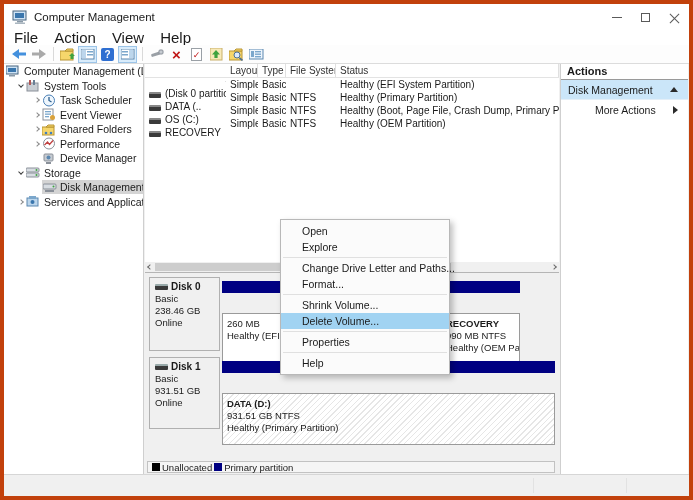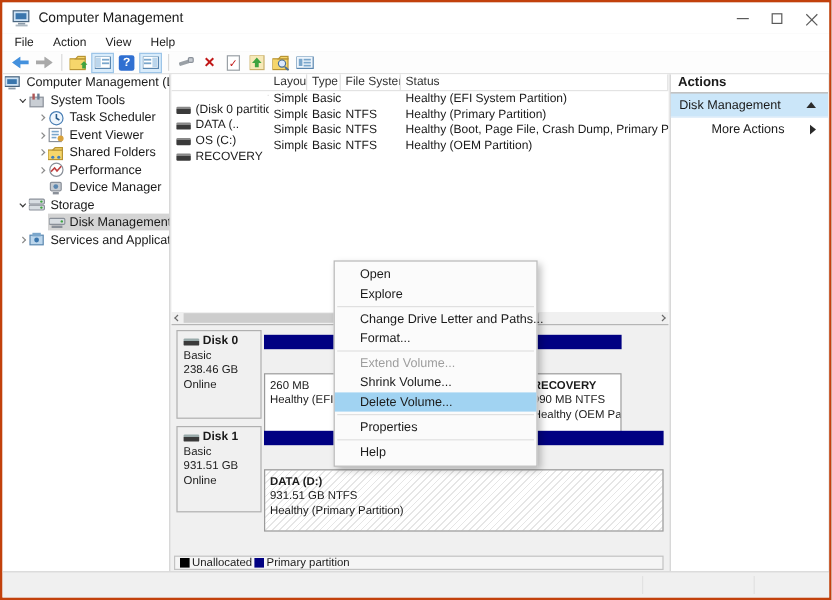--- a/index.html
+++ b/index.html
@@ -1,32 +1,32 @@
 <!DOCTYPE html>
 <html><head>
 <meta charset="utf-8">
 <style>
   html,body{margin:0;padding:0;background:#cfcfcf;}
   *{box-sizing:border-box;font-family:"Liberation Sans", sans-serif;}
-  .window{position:relative;width:693px;height:500px;background:#f0f0f0;border:2px solid #c2410c;overflow:hidden;color:#1a1a1a;}
+  .window{position:relative;width:693px;height:500px;background:#f0f0f0;border:4px solid #c2410c;overflow:hidden;color:#1a1a1a;}
   
   .titlebar{position:absolute;left:0;top:0;width:100%;height:26px;background:#ffffff;display:flex;align-items:center;}
   .title-icon{width:16px;height:16px;margin:0 6px 0 8px;}
   .title-text{font-size:11.5px;}
   .win-controls{position:absolute;right:0;top:0;height:26px;display:flex;}
   .win-btn{width:29px;height:26px;display:flex;align-items:center;justify-content:center;}
   .glyph-min{width:10px;height:1px;background:#5a5a5a;}
   .glyph-max{width:9px;height:9px;border:1px solid #5a5a5a;}
   .glyph-close{position:relative;width:11px;height:11px;}
   .glyph-close:before,.glyph-close:after{content:"";position:absolute;left:5px;top:0;width:1px;height:13px;background:#5a5a5a;}
   .glyph-close:before{transform:rotate(45deg);}
   .glyph-close:after{transform:rotate(-45deg);}
   
   .menubar{position:absolute;left:0;top:26px;width:100%;height:15px;background:#ffffff;display:flex;align-items:center;padding-left:2px;}
-  .menubar .mitem{font-size:10px;padding:0 8px;}
+  .menubar .mitem{font-size:15px;padding:0 8px;}
   
   .toolbar{position:absolute;left:0;top:41px;width:100%;height:19px;background:#fdfdfd;border-bottom:1px solid #dcdcdc;display:flex;align-items:center;padding-left:5px;}
   .tbtn{width:19px;height:17px;display:flex;align-items:center;justify-content:center;margin-right:1px;}
   .tbtn.active{background:#d9ecfb;border:1px solid #9dc5e8;}
   .tsep{width:1px;height:14px;background:#d9d9d9;margin:0 4px;}
   .help-box{width:13px;height:13px;background:#2f6fd1;color:#fff;font-size:10px;font-weight:bold;display:flex;align-items:center;justify-content:center;border-radius:2px;}
   .xred{color:#c11818;font-size:15px;font-weight:bold;line-height:13px;}
   .doc-check{width:11px;height:13px;background:#fff;border:1px solid #9aa0a6;color:#c11818;font-size:9px;line-height:12px;text-align:center;}
   
   .tree-pane{position:absolute;left:0;top:60px;width:140px;bottom:22px;background:#ffffff;border-right:1px solid #cfcfcf;overflow:hidden;}
@@ -474,21 +474,20 @@
     <div class="sb-div" style="right:62px;"></div>
   </div>
 
   <div class="ctxmenu">
     <div class="mi">Open</div>
     <div class="mi">Explore</div>
     <div class="msep"></div>
     <div class="mi">Change Drive Letter and Paths...</div>
     <div class="mi">Format...</div>
     <div class="msep"></div>
-    <div class="mi disabled">Extend Volume...</div>
     <div class="mi">Shrink Volume...</div>
     <div class="mi hl">Delete Volume...</div>
     <div class="msep"></div>
     <div class="mi">Properties</div>
     <div class="msep"></div>
     <div class="mi">Help</div>
   </div>
 
 </div>
 

